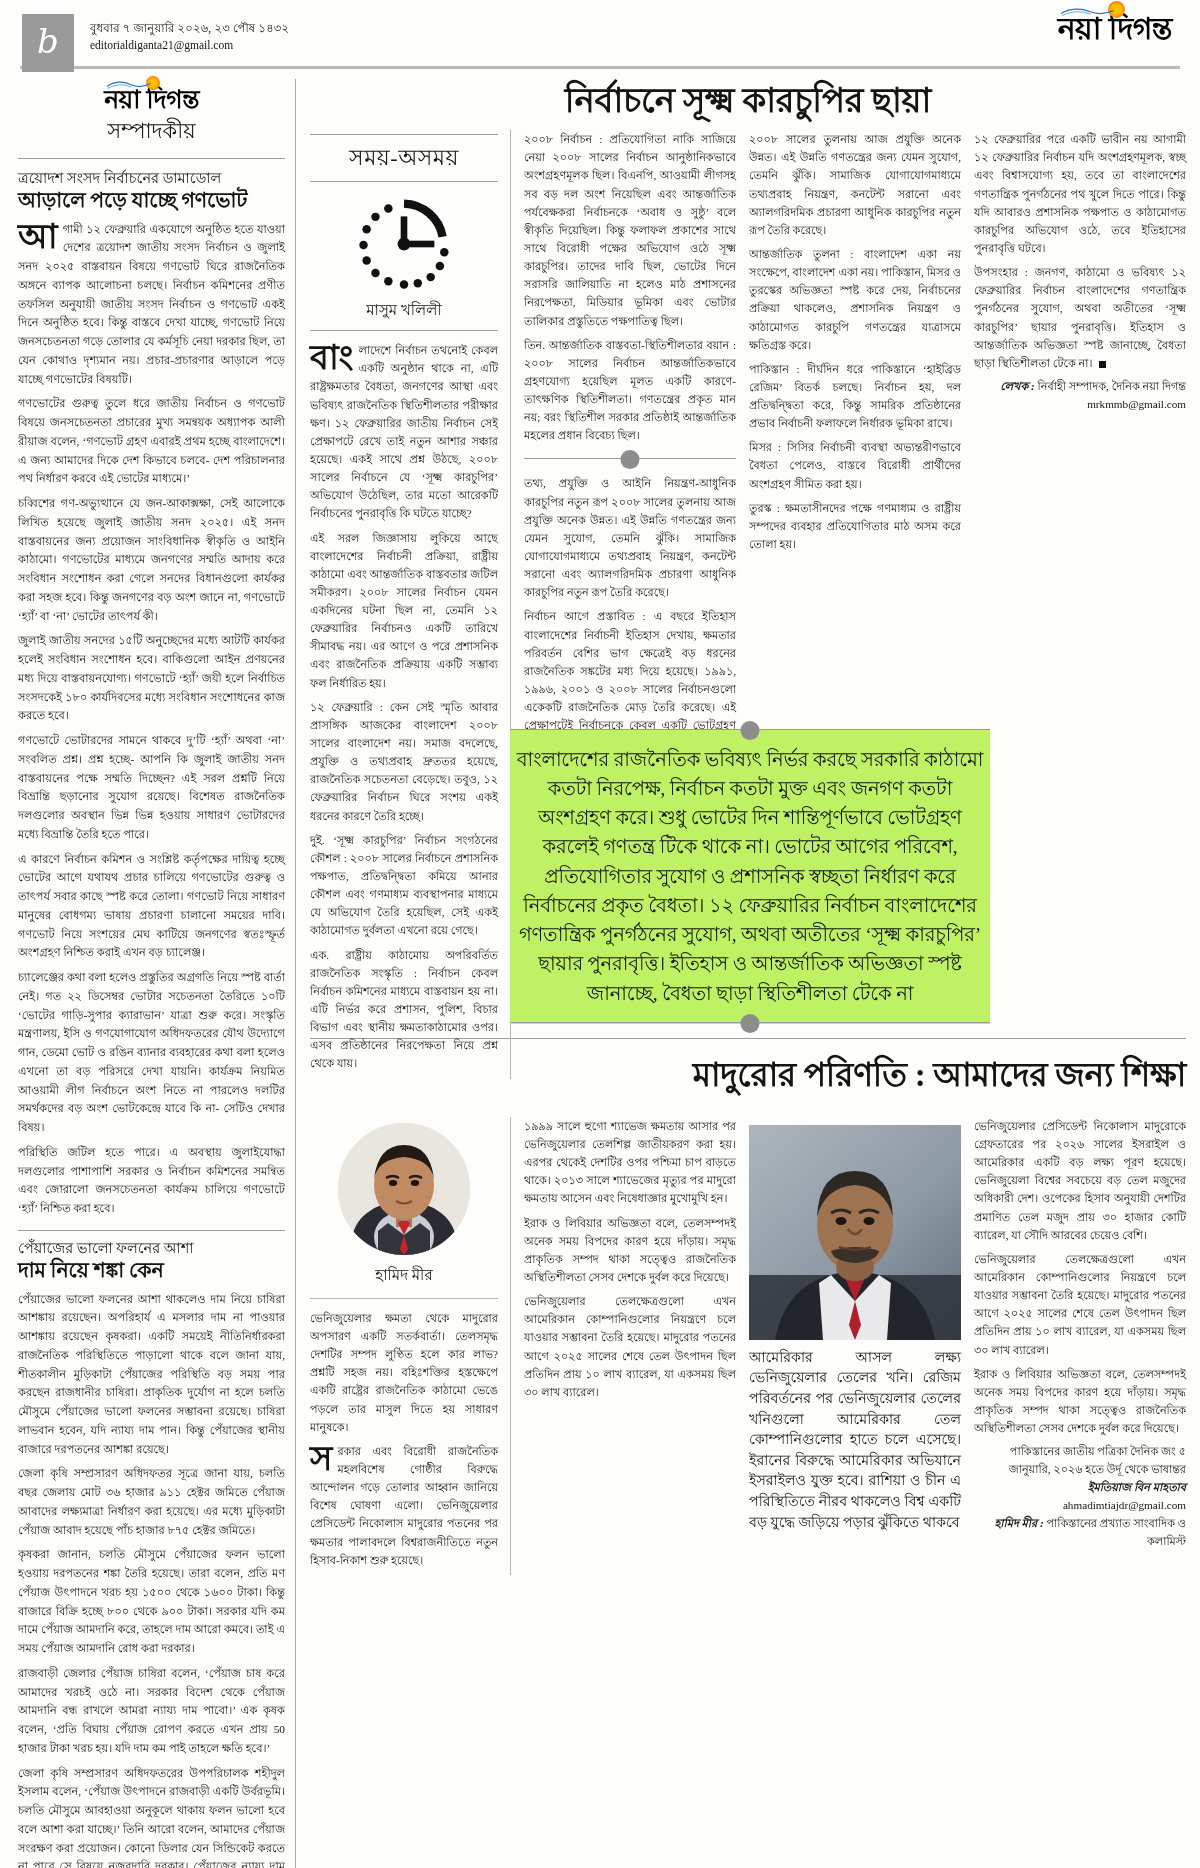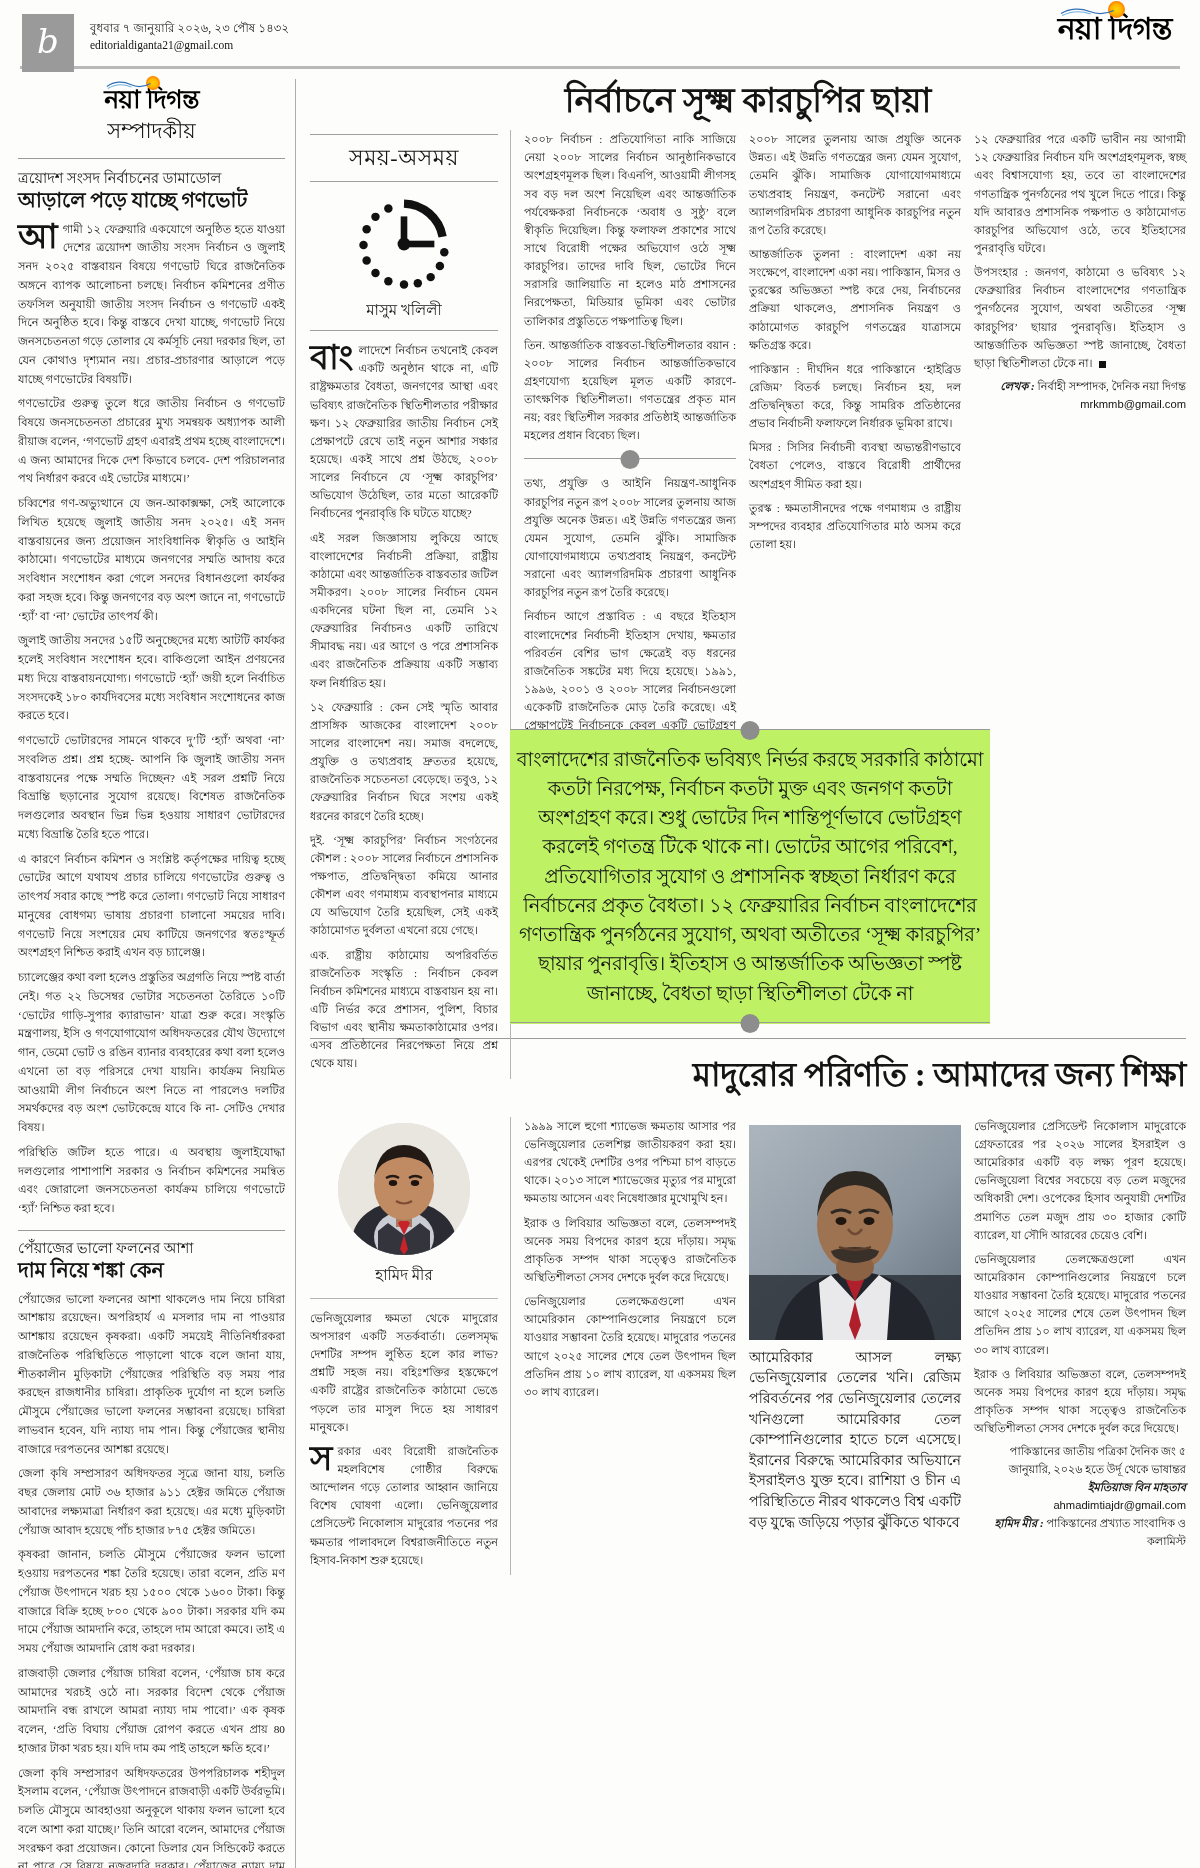--- a/index.html
+++ b/index.html
@@ -98,21 +98,21 @@
   .portrait svg{display:block;}
   .portrait-name{text-align:center;font-size:15px;margin-top:8px;}
 
   
   .photo-box{margin:8px 0 6px;}
   .photo-frame{width:100%;height:215px;overflow:hidden;background:#cfd4d8;position:relative;}
   .caption{font-size:14.2px;line-height:1.45;text-align:justify;margin-top:7px;}
 
   .credit{font-size:11.2px;line-height:1.6;text-align:right;margin-top:6px;}
   .credit b{font-weight:bold;font-style:italic;}
-  .credit .mail{font-family:Liberation Sans, sans-serif;text-align:center;}
+  .credit .mail{font-family:Liberation Serif, serif;text-align:center;}
 
   .endmark{display:inline-block;width:7px;height:7px;background:#111;margin-left:4px;vertical-align:middle;}
 
   .tiny-rule{border-top:1px solid #b5b5b5;margin:10px 0;}
 </style>
 </head>
 <body>
 
 <div class="page">
 
@@ -165,21 +165,21 @@
       <p class="body">চ্যালেঞ্জের কথা বলা হলেও প্রস্তুতির অগ্রগতি নিয়ে স্পষ্ট বার্তা নেই। গত ২২ ডিসেম্বর ভোটার সচেতনতা তৈরিতে ১০টি ‘ভোটের গাড়ি-সুপার ক্যারাভান’ যাত্রা শুরু করে। সংস্কৃতি মন্ত্রণালয়, ইসি ও গণযোগাযোগ অধিদফতরের যৌথ উদ্যোগে গান, ডেমো ভোট ও রঙিন ব্যানার ব্যবহারের কথা বলা হলেও এখনো তা বড় পরিসরে দেখা যায়নি। কার্যক্রম নিয়মিত আওয়ামী লীগ নির্বাচনে অংশ নিতে না পারলেও দলটির সমর্থকদের বড় অংশ ভোটকেন্দ্রে যাবে কি না- সেটিও দেখার বিষয়।</p>
       <p class="body">পরিস্থিতি জটিল হতে পারে। এ অবস্থায় জুলাইযোদ্ধা দলগুলোর পাশাপাশি সরকার ও নির্বাচন কমিশনের সমন্বিত এবং জোরালো জনসচেতনতা কার্যক্রম চালিয়ে গণভোটে ‘হ্যাঁ’ নিশ্চিত করা হবে।</p>
 
       <div class="ed-sep"></div>
 
       <h2 class="ed-kicker">পেঁয়াজের ভালো ফলনের আশা</h2>
       <h1 class="ed-title">দাম নিয়ে শঙ্কা কেন</h1>
       <p class="body">পেঁয়াজের ভালো ফলনের আশা থাকলেও দাম নিয়ে চাষিরা আশঙ্কায় রয়েছেন। অপরিহার্য এ মসলার দাম না পাওয়ার আশঙ্কায় রয়েছেন কৃষকরা। একটি সময়েই নীতিনির্ধারকরা রাজনৈতিক পরিস্থিতিতে পাড়ালো থাকে বলে জানা যায়, শীতকালীন মুড়িকাটা পেঁয়াজের পরিস্থিতি বড় সময় পার করছেন রাজধানীর চাষিরা। প্রাকৃতিক দুর্যোগ না হলে চলতি মৌসুমে পেঁয়াজের ভালো ফলনের সম্ভাবনা রয়েছে। চাষিরা লাভবান হবেন, যদি ন্যায্য দাম পান। কিন্তু পেঁয়াজের স্থানীয় বাজারে দরপতনের আশঙ্কা রয়েছে।</p>
       <p class="body">জেলা কৃষি সম্প্রসারণ অধিদফতর সূত্রে জানা যায়, চলতি বছর জেলায় মোট ৩৬ হাজার ৯১১ হেক্টর জমিতে পেঁয়াজ আবাদের লক্ষ্যমাত্রা নির্ধারণ করা হয়েছে। এর মধ্যে মুড়িকাটা পেঁয়াজ আবাদ হয়েছে পাঁচ হাজার ৮৭৫ হেক্টর জমিতে।</p>
       <p class="body">কৃষকরা জানান, চলতি মৌসুমে পেঁয়াজের ফলন ভালো হওয়ায় দরপতনের শঙ্কা তৈরি হয়েছে। তারা বলেন, প্রতি মণ পেঁয়াজ উৎপাদনে খরচ হয় ১৫০০ থেকে ১৬০০ টাকা। কিন্তু বাজারে বিক্রি হচ্ছে ৮০০ থেকে ৯০০ টাকা। সরকার যদি কম দামে পেঁয়াজ আমদানি করে, তাহলে দাম আরো কমবে। তাই এ সময় পেঁয়াজ আমদানি রোধ করা দরকার।</p>
-      <p class="body">রাজবাড়ী জেলার পেঁয়াজ চাষিরা বলেন, ‘পেঁয়াজ চাষ করে আমাদের খরচই ওঠে না। সরকার বিদেশ থেকে পেঁয়াজ আমদানি বন্ধ রাখলে আমরা ন্যায্য দাম পাবো।’ এক কৃষক বলেন, ‘প্রতি বিঘায় পেঁয়াজ রোপণ করতে এখন প্রায় 80 হাজার টাকা খরচ হয়। যদি দাম কম পাই তাহলে ক্ষতি হবে।’</p>
+      <p class="body">রাজবাড়ী জেলার পেঁয়াজ চাষিরা বলেন, ‘পেঁয়াজ চাষ করে আমাদের খরচই ওঠে না। সরকার বিদেশ থেকে পেঁয়াজ আমদানি বন্ধ রাখলে আমরা ন্যায্য দাম পাবো।’ এক কৃষক বলেন, ‘প্রতি বিঘায় পেঁয়াজ রোপণ করতে এখন প্রায় 50 হাজার টাকা খরচ হয়। যদি দাম কম পাই তাহলে ক্ষতি হবে।’</p>
       <p class="body">জেলা কৃষি সম্প্রসারণ অধিদফতরের উপপরিচালক শহীদুল ইসলাম বলেন, ‘পেঁয়াজ উৎপাদনে রাজবাড়ী একটি উর্বরভূমি। চলতি মৌসুমে আবহাওয়া অনুকূলে থাকায় ফলন ভালো হবে বলে আশা করা যাচ্ছে।’ তিনি আরো বলেন, আমাদের পেঁয়াজ সংরক্ষণ করা প্রয়োজন। কোনো ডিলার যেন সিন্ডিকেট করতে না পারে সে বিষয়ে নজরদারি দরকার। পেঁয়াজের ন্যায্য দাম নিশ্চিত করতে সরকারকে এগিয়ে আসতে হবে। তাদের হাতে যেন চাষিরা প্রতারিত না হন।</p>
 
     </div>
 
     <div class="col-right">
 
       <h1 class="feat-head">নির্বাচনে সূক্ষ্ম কারচুপির ছায়া</h1>
 
       <div class="feat-grid">
 

